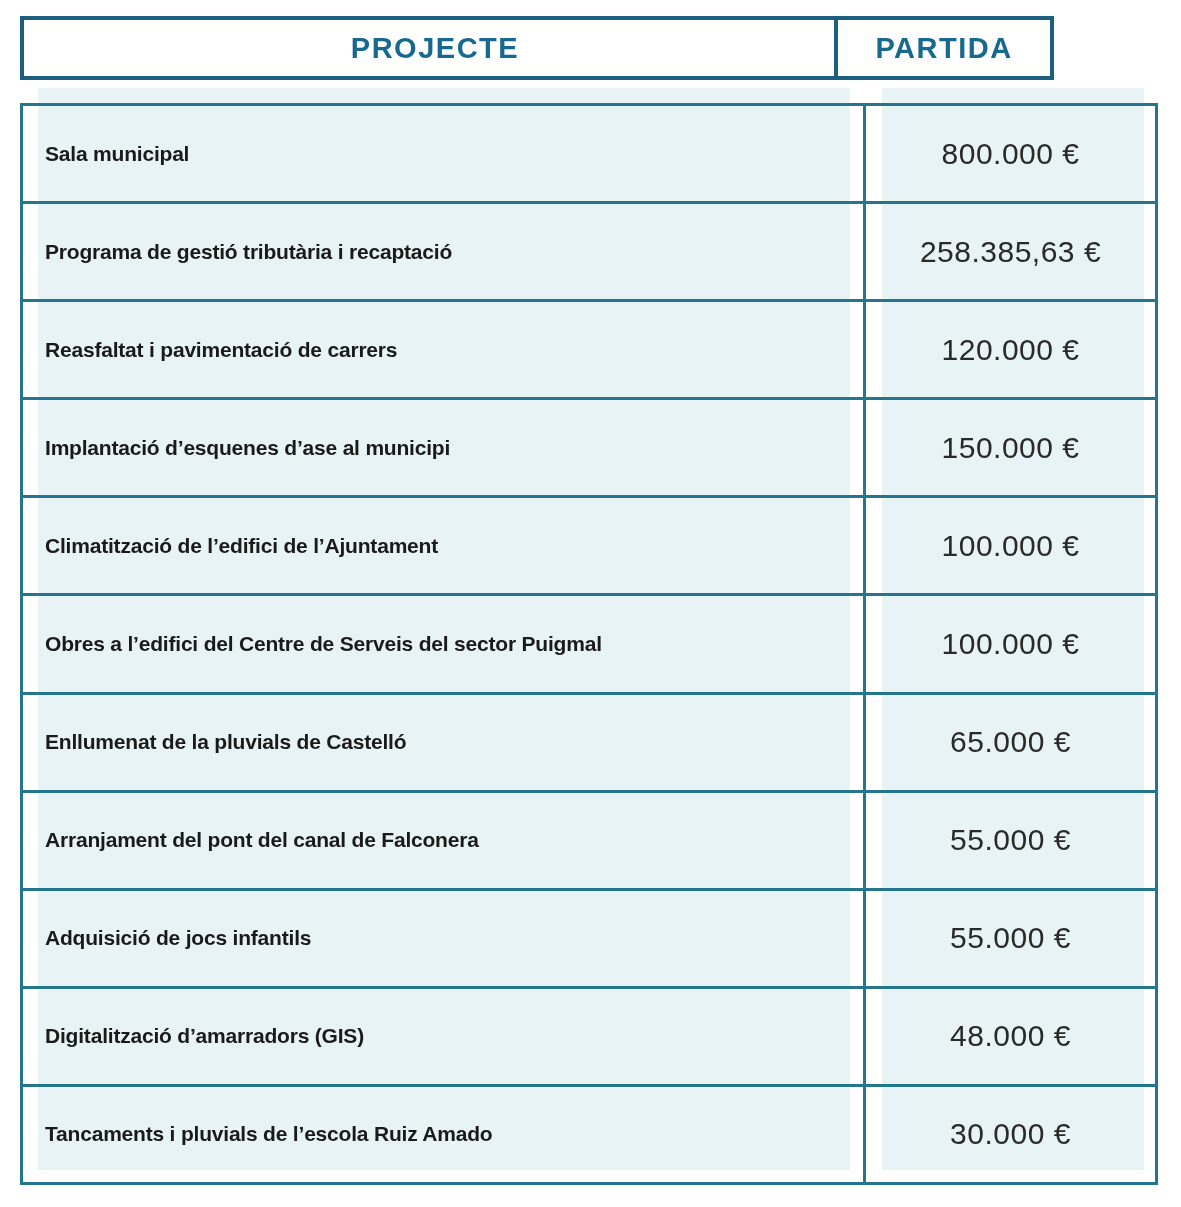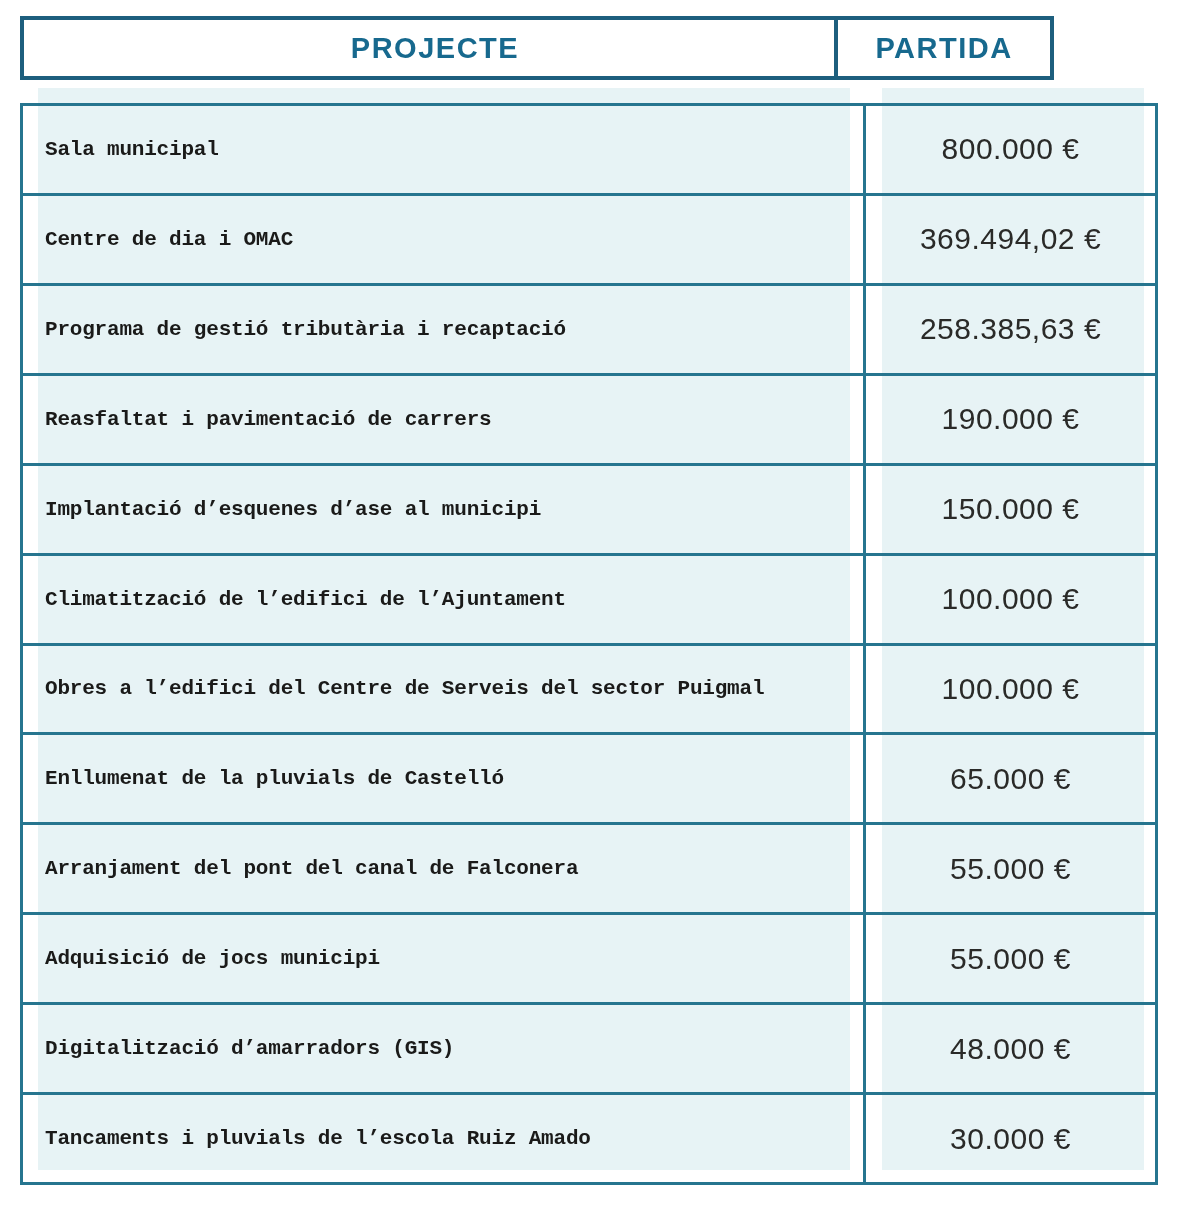--- a/index.html
+++ b/index.html
@@ -75,21 +75,20 @@
     display:flex;
     border-bottom:3px solid var(--border);
   }
   .row:last-child{border-bottom:none;}
   .cell-project{
     width:843px;
     border-right:3px solid var(--border);
     display:flex;
     align-items:center;
     padding-left:22px;
-    font-family:Liberation Mono, monospace;
   }
   .cell-partida{
     flex:1;
     display:flex;
     align-items:center;
     justify-content:center;
   }
   .project-label{
     font-size:21px;
     font-weight:bold;
@@ -122,45 +121,37 @@
   <div class="grid">
   <div class="row">
     <div class="cell-project">
       <span class="project-label">Sala municipal</span>
     </div>
     <div class="cell-partida">
       <span class="amount-label">800.000 €</span>
     </div>
   </div>
 
-  <div class="row">
-    <div class="cell-project">
-      <span class="project-label">Centre de dia i OMAC</span>
-    </div>
-    <div class="cell-partida">
-      <span class="amount-label">369.494,02 €</span>
-    </div>
-  </div>
 
 
   <div class="row">
     <div class="cell-project">
       <span class="project-label">Programa de gestió tributària i recaptació</span>
     </div>
     <div class="cell-partida">
       <span class="amount-label">258.385,63 €</span>
     </div>
   </div>
 
   <div class="row">
     <div class="cell-project">
       <span class="project-label">Reasfaltat i pavimentació de carrers</span>
     </div>
     <div class="cell-partida">
-      <span class="amount-label">190.000 €</span>
+      <span class="amount-label">120.000 €</span>
     </div>
   </div>
 
   <div class="row">
     <div class="cell-project">
       <span class="project-label">Implantació d’esquenes d’ase al municipi</span>
     </div>
     <div class="cell-partida">
       <span class="amount-label">150.000 €</span>
     </div>
@@ -197,21 +188,21 @@
     <div class="cell-project">
       <span class="project-label">Arranjament del pont del canal de Falconera</span>
     </div>
     <div class="cell-partida">
       <span class="amount-label">55.000 €</span>
     </div>
   </div>
 
   <div class="row">
     <div class="cell-project">
-      <span class="project-label">Adquisició de jocs municipi</span>
+      <span class="project-label">Adquisició de jocs infantils</span>
     </div>
     <div class="cell-partida">
       <span class="amount-label">55.000 €</span>
     </div>
   </div>
 
   <div class="row">
     <div class="cell-project">
       <span class="project-label">Digitalització d’amarradors (GIS)</span>
     </div>

